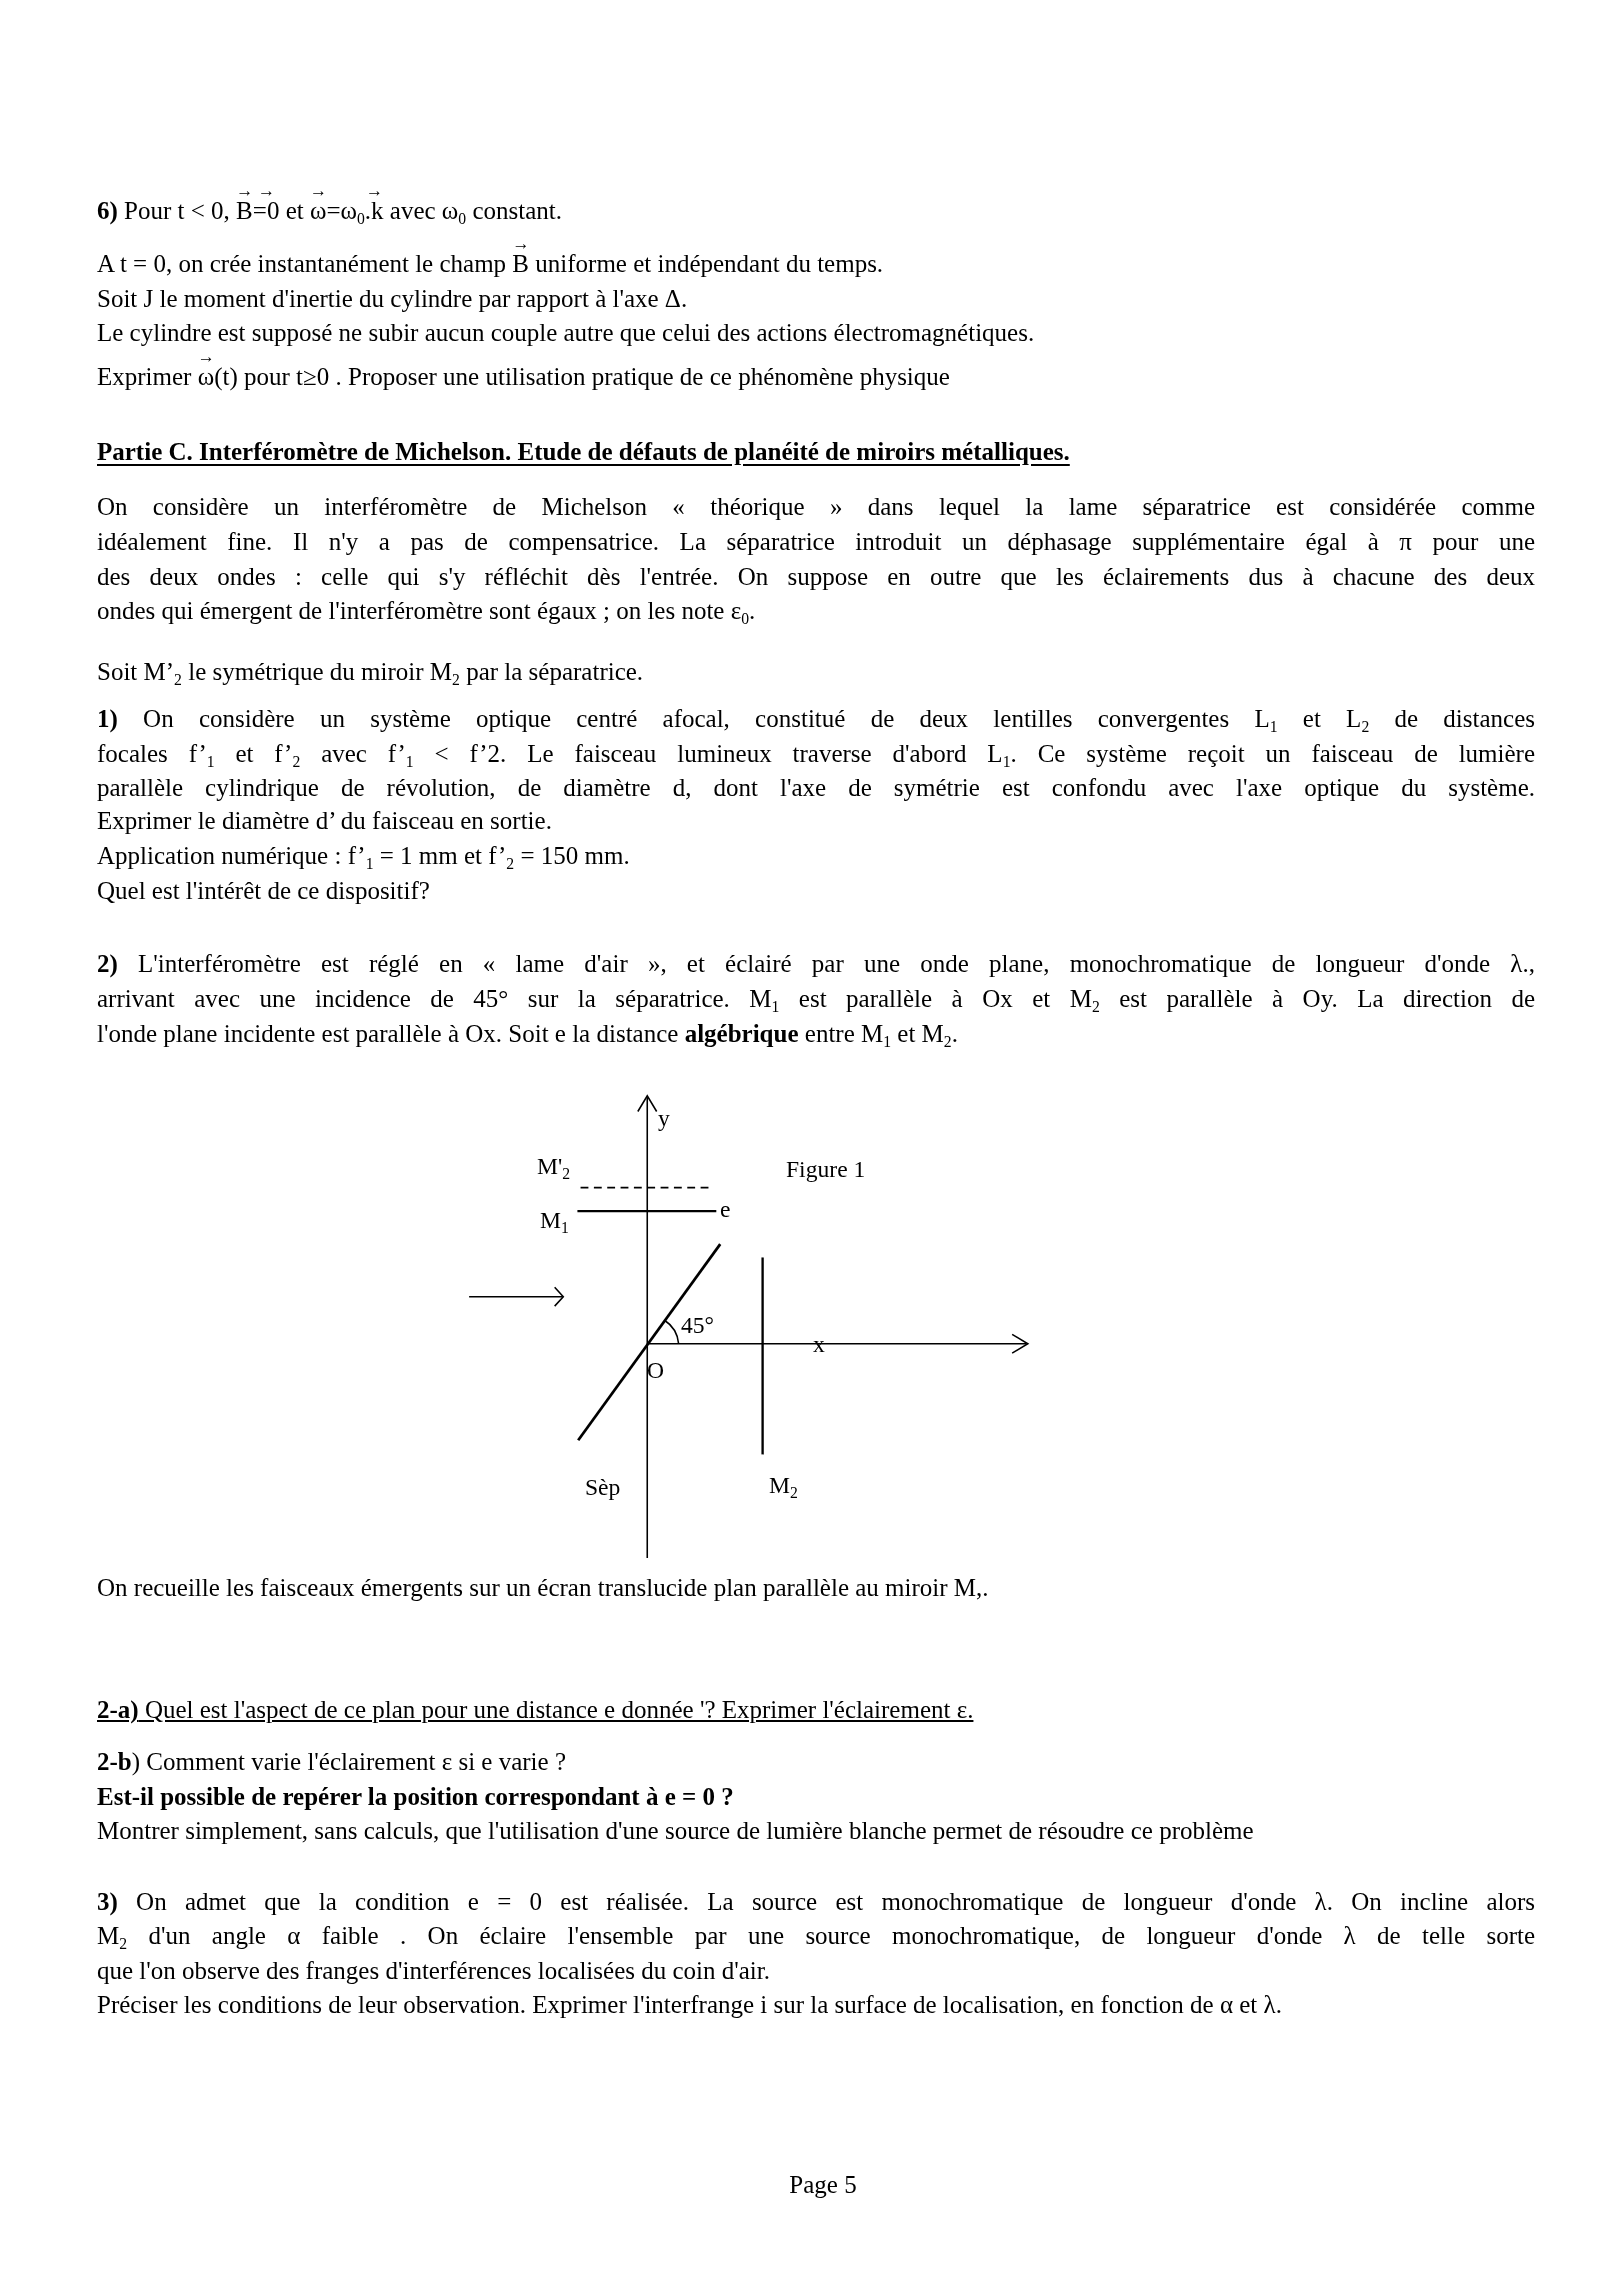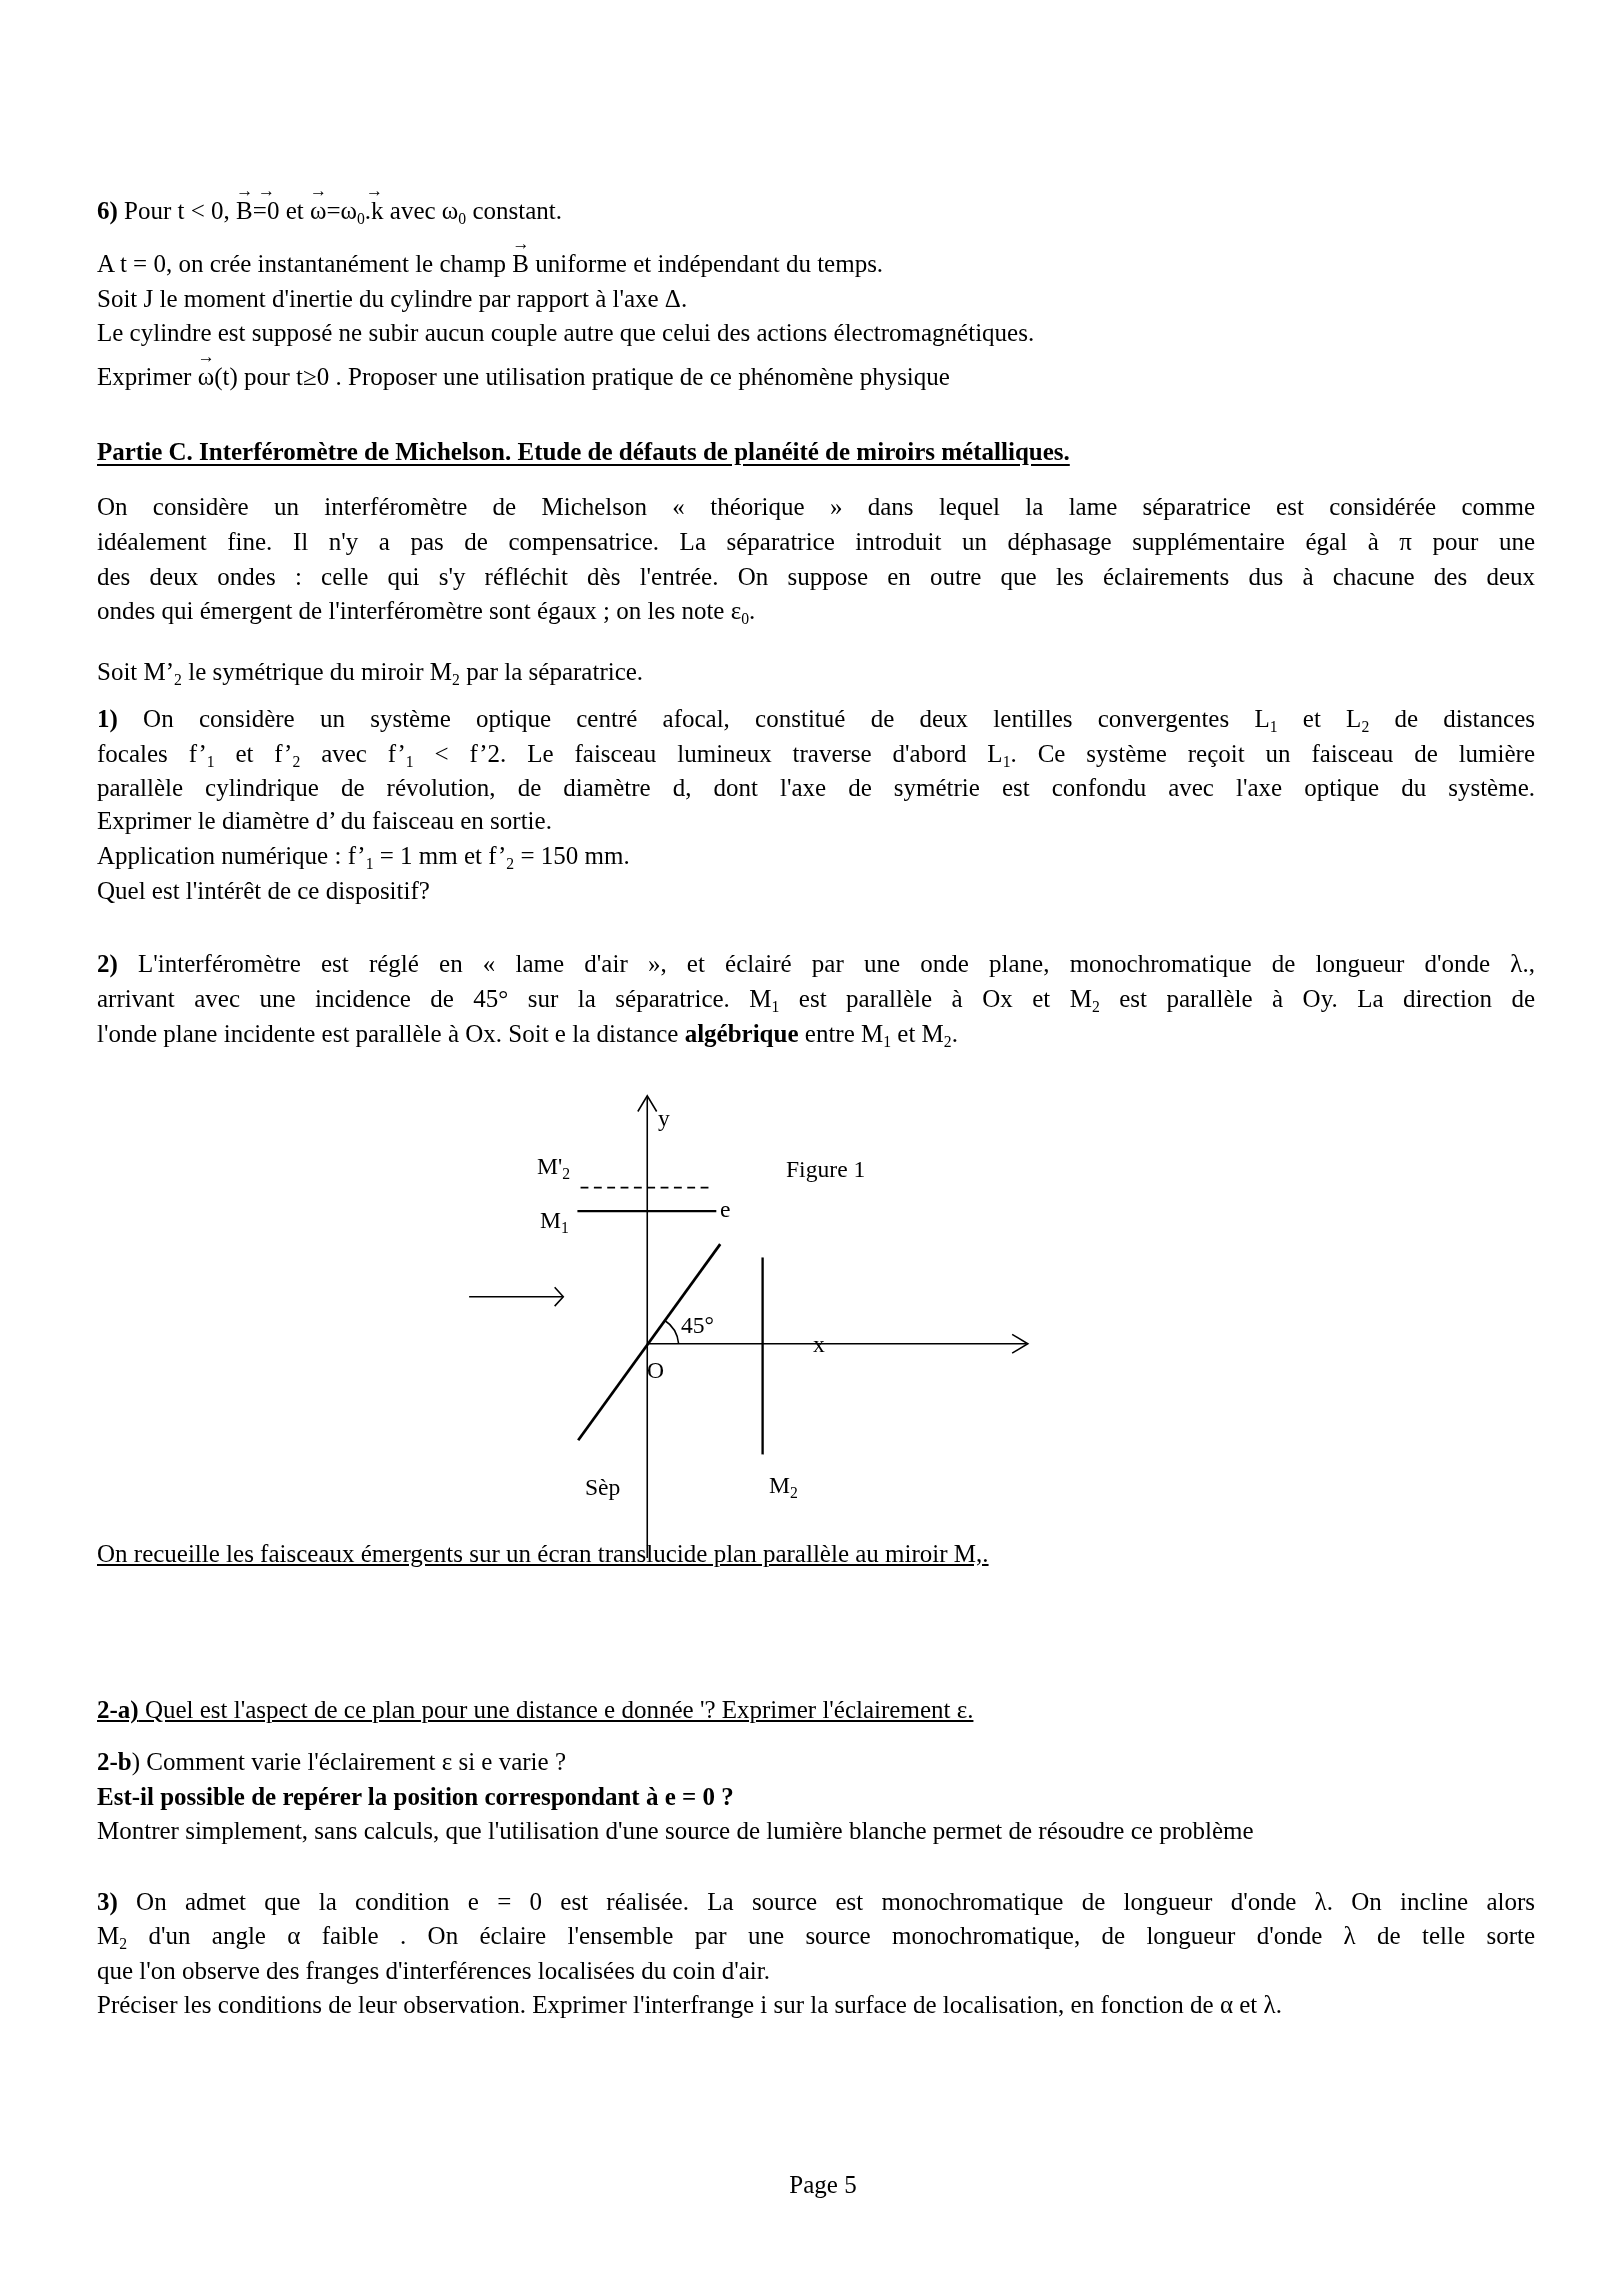--- a/index.html
+++ b/index.html
@@ -61,21 +61,21 @@
   <div class="line just" style="top:948px;">
     <b>2)</b><span> L'interféromètre est réglé en « lame d'air », et éclairé par une onde plane, monochromatique de longueur d'onde λ.,</span>
   </div>
   <div class="line just" style="top:983px;">
     <span>arrivant avec une incidence de 45° sur la séparatrice. M</span><sub>1</sub><span> est parallèle à Ox et M</span><sub>2</sub><span> est parallèle à Oy. La direction de</span>
   </div>
   <div class="line" style="top:1018px;">
     <span>l'onde plane incidente est parallèle à Ox. Soit e la distance </span><b>algébrique</b><span> entre M</span><sub>1</sub><span> et M</span><sub>2</sub><span>.</span>
   </div>
 
-  <div class="line" style="top:1538px;text-decoration:underline;">On recueille les faisceaux émergents sur un écran translucide plan parallèle au miroir M,.</div>
+  <div class="line" style="top:1572px;">On recueille les faisceaux émergents sur un écran translucide plan parallèle au miroir M,.</div>
 
   <div class="line" style="top:1694px;text-decoration:underline;">
     <b>2-a)</b><span> Quel est l'aspect de ce plan pour une distance e donnée '? Exprimer l'éclairement ε.</span>
   </div>
 
   <div class="line" style="top:1746px;">
     <b>2-b</b><span>) Comment varie l'éclairement ε si e varie ?</span>
   </div>
   <div class="line" style="top:1781px;font-weight:bold;">Est-il possible de repérer la position correspondant à e = 0 ?</div>
   <div class="line" style="top:1815px;">Montrer simplement, sans calculs, que l'utilisation d'une source de lumière blanche permet de résoudre ce problème</div>

